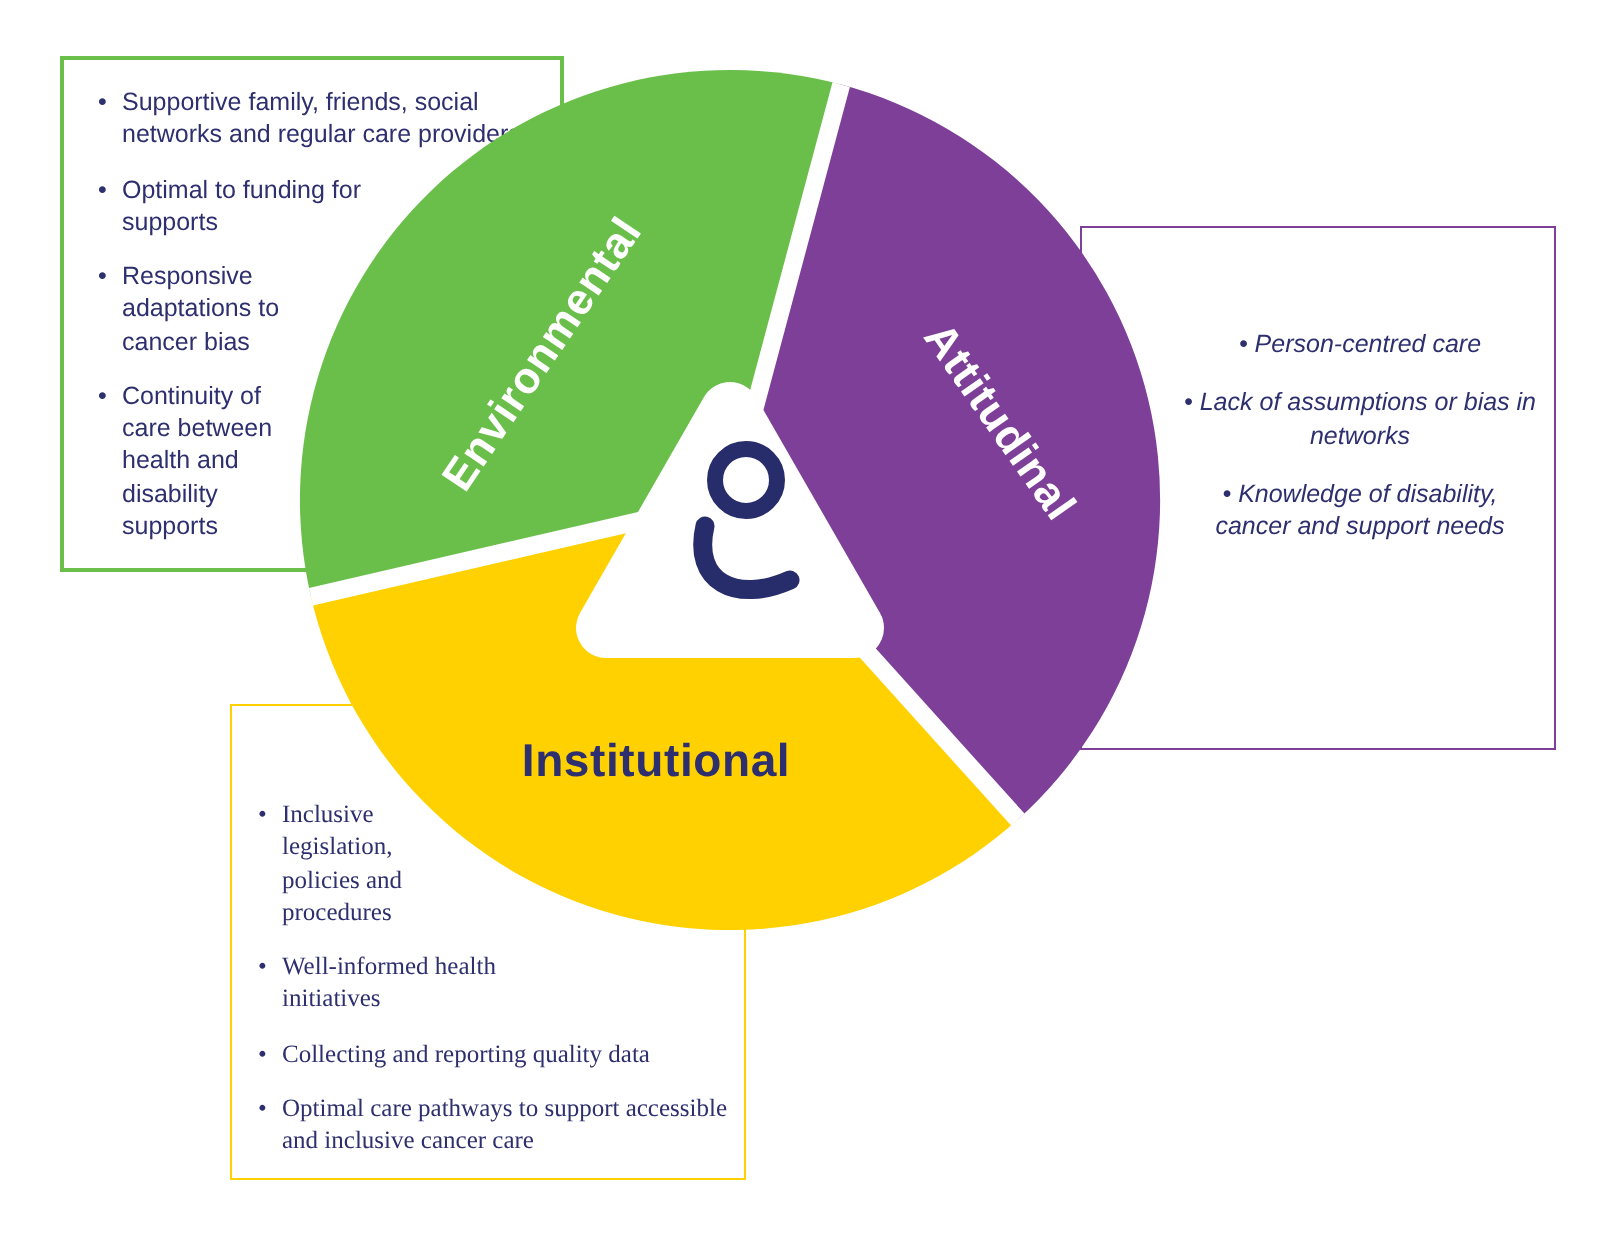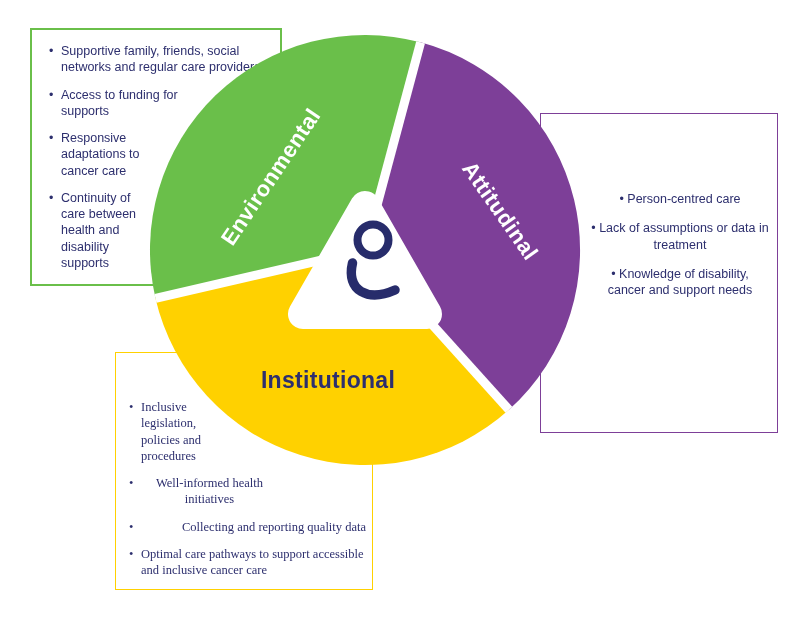--- a/index.html
+++ b/index.html
@@ -24,55 +24,55 @@
     position: absolute; left: 1px; top: 0;
     color: #2d2f6e;
   }
 
   .box-env { left: 30px; top: 28px; width: 252px; height: 258px; border: 2px solid #6abf4a; padding: 13px 6px 0 16px; }
   .box-env li:nth-child(1) { max-width: 218px; }
   .box-env li:nth-child(2) { max-width: 160px; }
   .box-env li:nth-child(3) { max-width: 115px; }
   .box-env li:nth-child(4) { max-width: 100px; }
 
-  .box-att { left: 540px; top: 113px; width: 238px; height: 320px; border: 1.5px solid #7d3f98; padding: 77px 8px 0 50px; }
+  .box-att { left: 540px; top: 113px; width: 238px; height: 262px; border: 1.5px solid #7d3f98; padding: 50px 8px 0 50px; font-style: italic; }
   .box-att li { text-align: center; margin: 0 auto 13px auto; width: 178px; }
   .box-att li::before { content: "\2022\00a0"; color: #2d2f6e; }
   .box-att li:nth-child(3) { max-width: 150px; }
   .box-att li:nth-child(4) { max-width: 165px; margin-top: 39px; }
 
   .box-inst { left: 115px; top: 352px; width: 258px; height: 238px; border: 1.5px solid #ffd100; padding: 46px 6px 0 12px; font-family: Liberation Serif, serif; }
   .box-inst li:nth-child(1) { max-width: 100px; }
-  .box-inst li:nth-child(2) { max-width: 150px; text-align: center; }
-  .box-inst li:nth-child(3) { max-width: 250px; text-align: right; }
+  .box-inst li:nth-child(2) { max-width: 150px; }
+  .box-inst li:nth-child(3) { max-width: 250px; }
   .box-inst li:nth-child(4) { max-width: 245px; }
 
   
   .circle-svg { position: absolute; left: 0; top: 0; width: 800px; height: 626px; pointer-events: none; }
   .seg-label { font-family: "Liberation Sans", sans-serif; font-weight: 700; font-size: 22px; letter-spacing: 0.5px; }
   .seg-label-inst { font-family: "Liberation Sans", sans-serif; font-weight: 700; font-size: 23px; letter-spacing: 0.3px; }
 </style>
 </head>
 <body>
 
 <div class="stage">
 
   <div class="box box-env">
     <ul>
       <li>Supportive family, friends, social networks and regular care providers</li>
-      <li>Access to funding for supports</li>
-      <li>Responsive adaptations to cancer care</li>
+      <li>Optimal to funding for supports</li>
+      <li>Responsive adaptations to cancer bias</li>
       <li>Continuity of care between health and disability supports</li>
     </ul>
   </div>
 
   <div class="box box-att">
     <ul>
       <li>Person-centred care</li>
-      <li>Lack of assumptions or data in treatment</li>
+      <li>Lack of assumptions or bias in networks</li>
       <li>Knowledge of disability, cancer and support needs</li>
     </ul>
   </div>
 
   <div class="box box-inst">
     <ul>
       <li>Inclusive legislation, policies and procedures</li>
       <li>Well-informed health initiatives</li>
       <li>Collecting and reporting quality data</li>
       <li>Optimal care pathways to support accessible and inclusive cancer care</li>

